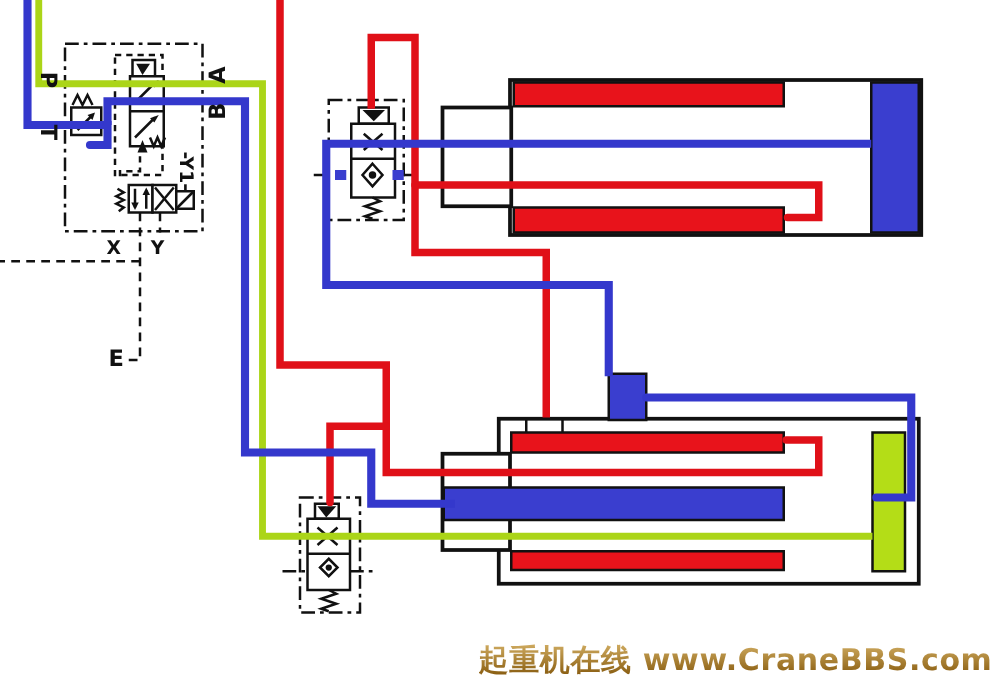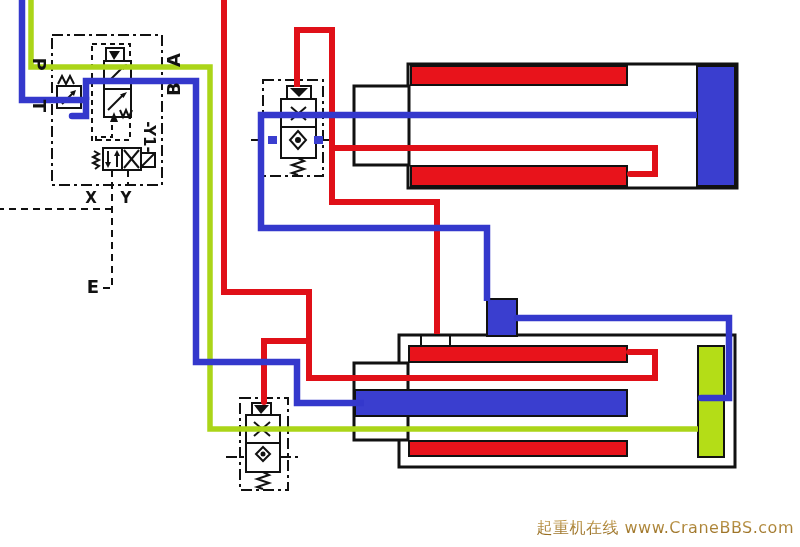--- a/index.html
+++ b/index.html
@@ -22,21 +22,21 @@
   
   .ln-red{stroke:#e01018;fill:none;stroke-width:6;stroke-linejoin:miter;}
   .ln-blue{stroke:#3438cc;fill:none;stroke-width:6.5;stroke-linejoin:miter;}
   .ln-green{stroke:#abd518;fill:none;stroke-width:5.5;stroke-linejoin:miter;}
   .cap-round{stroke-linecap:round;}
   
   .lbl{fill:#111111;font-weight:bold;font-size:18px;}
   .lbl-s{fill:#111111;font-weight:bold;font-size:15px;}
   .watermark{
     position:absolute;top:512px;right:6px;height:32px;line-height:32px;
-    font-size:16px;font-weight:normal;letter-spacing:0.5px;white-space:nowrap;
+    font-size:24px;font-weight:bold;letter-spacing:0.5px;white-space:nowrap;
     color:#a3770f;
     background:linear-gradient(#d8b56a,#7e5104);
     -webkit-background-clip:text;background-clip:text;
     -webkit-text-fill-color:transparent;
   }
 </style>
 </head>
 <body>
 
 <div class="stage">

